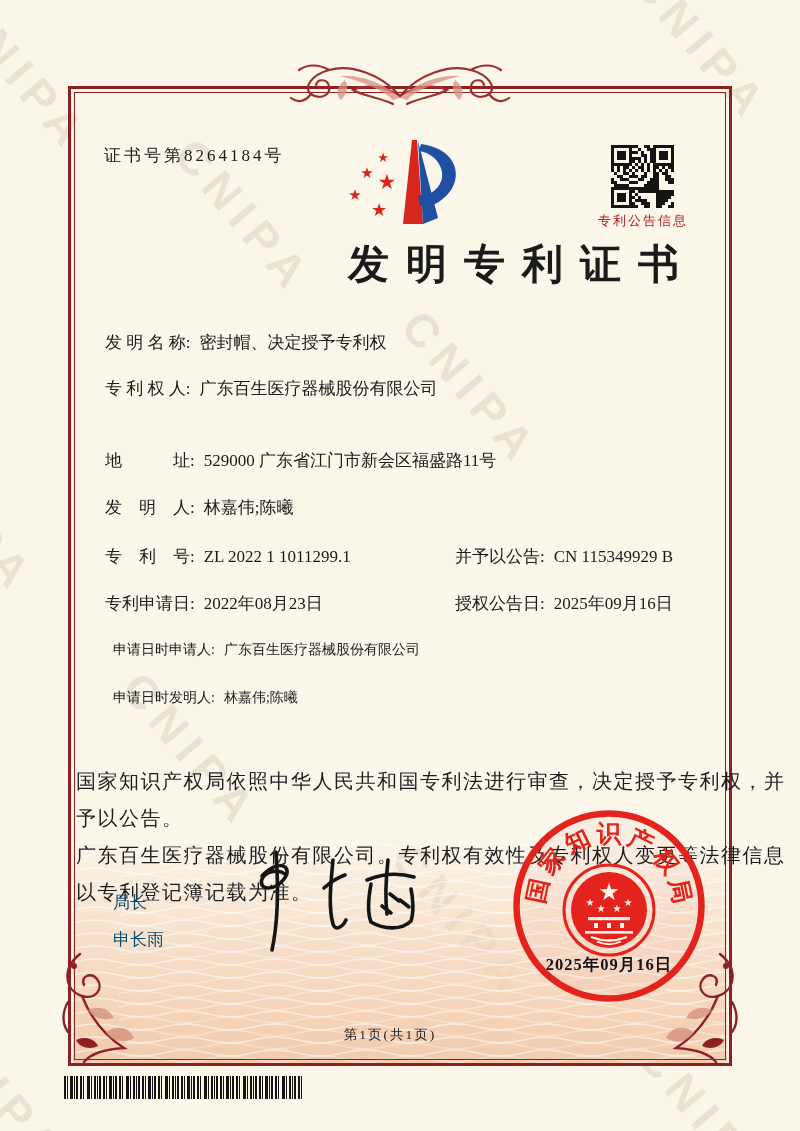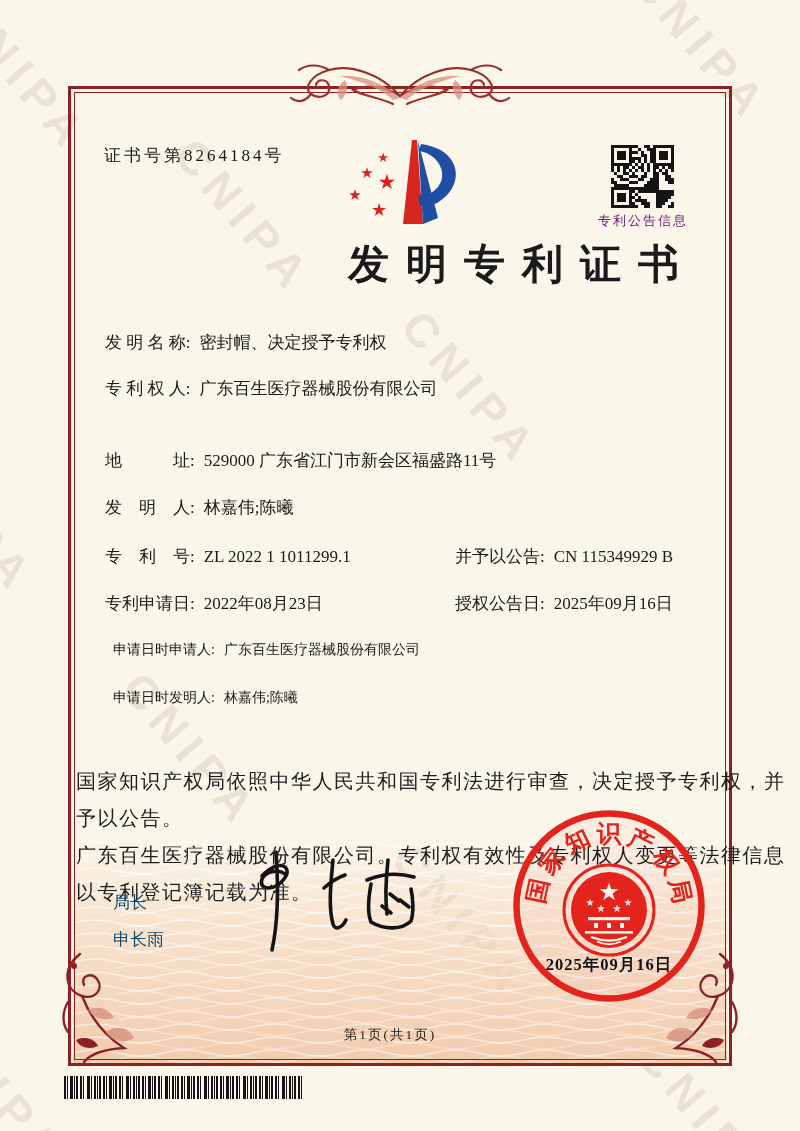--- a/index.html
+++ b/index.html
@@ -17,21 +17,21 @@
          border:3px solid #8c2022;}
   .frame-inner{position:absolute;left:3px;top:3px;right:3px;bottom:3px;
          border:1px solid #8c2022;}
   
   .pinkband{position:absolute;left:73px;top:838px;width:654px;height:225px;
       background:linear-gradient(180deg,rgba(246,216,192,0) 0%,rgba(246,211,184,0.55) 38%,rgba(242,201,170,0.95) 100%);}
   
   .certno{position:absolute;left:104px;top:144px;font-size:17px;letter-spacing:3px;}
   .qrbox{position:absolute;left:611px;top:145px;width:63px;height:63px;}
   .qrcap{position:absolute;left:581px;top:212px;width:124px;text-align:center;
-         font-size:13px;letter-spacing:2px;color:#701a75;}
+         font-size:13px;letter-spacing:2px;color:#b91c1c;}
   .title{position:absolute;left:0;top:237px;width:696px;text-align:right;
          font-size:41px;font-weight:bold;letter-spacing:17px;text-indent:17px;}
   
   .row{position:absolute;left:105px;font-size:17px;white-space:nowrap;}
   .row .lb{display:inline-block;}
   .row .vl{margin-left:9px;}
   .row2col .colr{position:absolute;left:350px;top:0;}
   .rows{font-size:14px;left:113px;}
   
   .stmt{position:absolute;left:76px;top:763px;width:728px;text-align:left;

